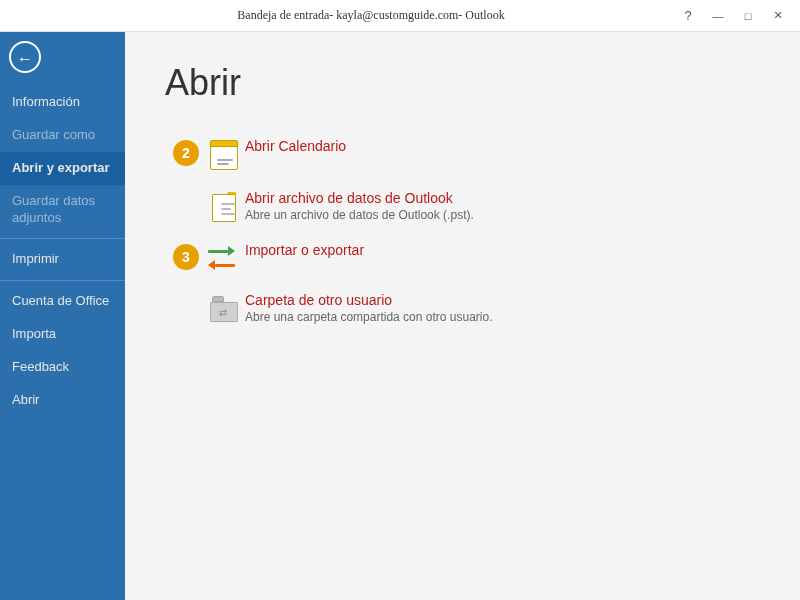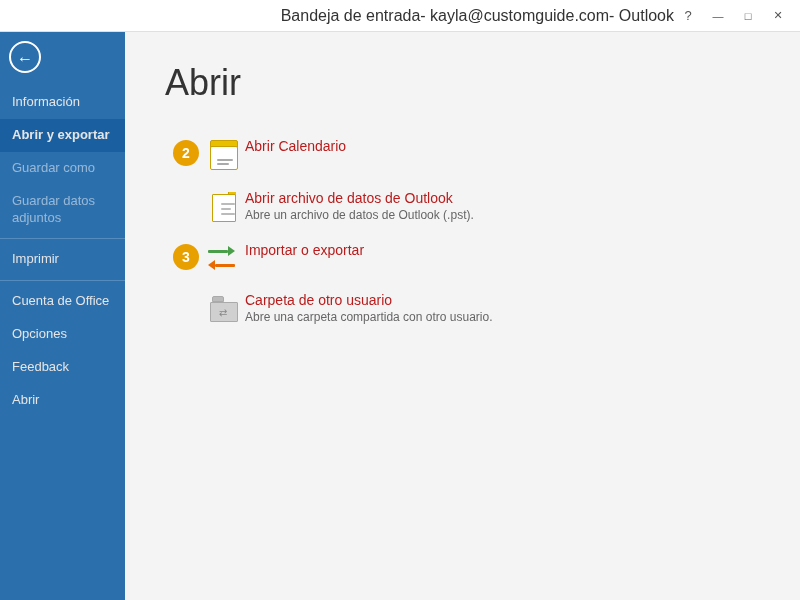--- a/index.html
+++ b/index.html
@@ -18,24 +18,25 @@
       height: 32px;
       background: #fff;
       display: flex;
       align-items: center;
       justify-content: space-between;
       padding: 0 8px;
       border-bottom: 1px solid #e0e0e0;
       flex-shrink: 0;
     }
     .titlebar-title {
-      font-size: 16px;
+      font-size: 12px;
       color: #333;
       flex: 1;
-      text-align: right;
+      text-align: center;
+      font-family: Liberation Serif, serif;
     }
     .titlebar-controls {
       display: flex;
       align-items: center;
       gap: 2px;
     }
     .titlebar-btn {
       width: 28px;
       height: 22px;
       display: flex;
@@ -360,28 +361,28 @@
 </div>
 
 <div class="app-body">
 
   <div class="sidebar">
     <div class="sidebar-back">
       <div class="back-circle">←</div>
     </div>
     <nav class="sidebar-nav">
       <div class="sidebar-item">Información</div>
+      <div class="sidebar-item disabled">Guardar como</div>
       <div class="sidebar-item active">Abrir y exportar</div>
-      <div class="sidebar-item disabled">Guardar como</div>
       <div class="sidebar-item disabled">Guardar datos adjuntos</div>
       <div class="sidebar-divider"></div>
       <div class="sidebar-item">Imprimir</div>
       <div class="sidebar-divider"></div>
       <div class="sidebar-item">Cuenta de Office</div>
-      <div class="sidebar-item">Opciones</div>
+      <div class="sidebar-item">Importa</div>
       <div class="sidebar-item">Feedback</div>
       <div class="sidebar-item">Abrir</div>
     </nav>
   </div>
 
   <div class="content">
     <h1 class="page-title">Abrir</h1>
 
     <div class="menu-item">
       <div class="menu-row" style="display:flex;align-items:flex-start;width:100%">

